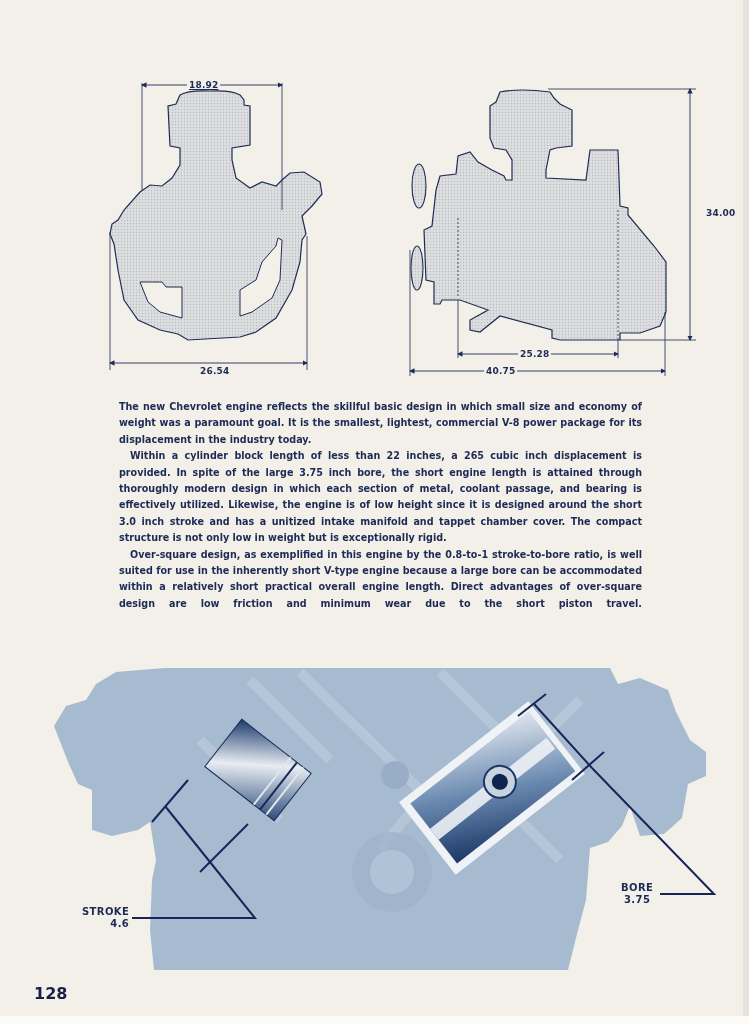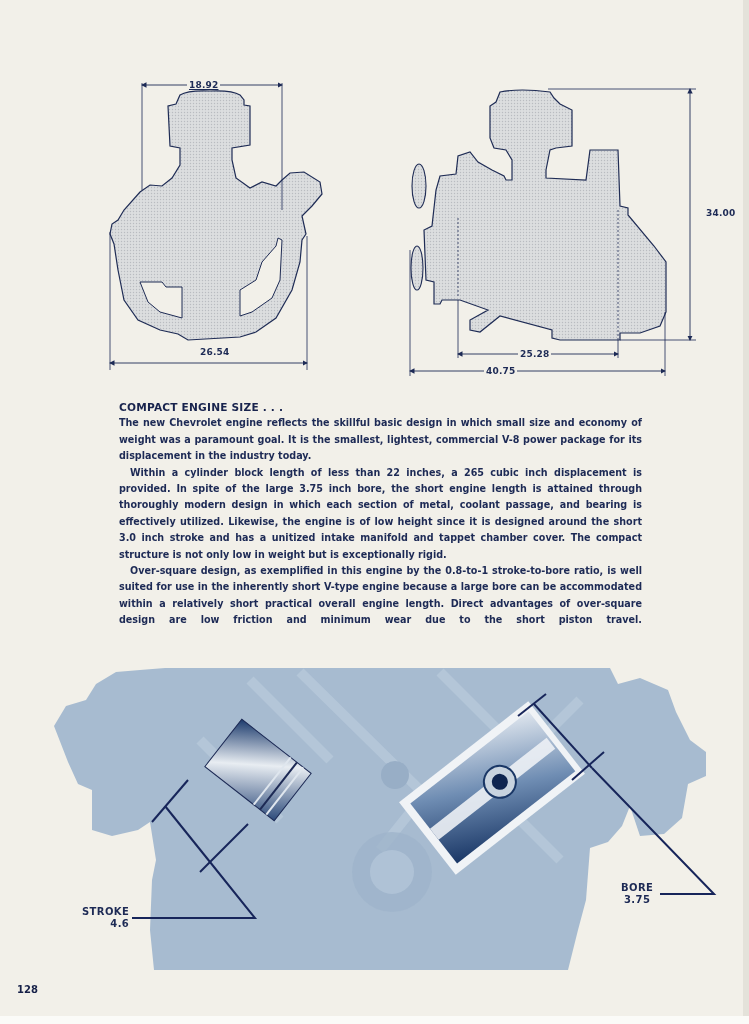--- a/index.html
+++ b/index.html
@@ -21,21 +21,21 @@
   }
 
   .text-block { position: absolute; left: 119px; top: 399px; width: 523px; font-size: 9.6px; line-height: 16.4px; font-weight: bold; color: #1d2a55; }
   .heading { font-size: 10.6px; font-weight: bold; letter-spacing: 0.2px; color: #18234d; }
   .para { text-align: justify; text-align-last: left; margin: 0; }
   .para.indent { text-indent: 11px; }
   .para.last-justify { text-align-last: justify; }
 
   .bottom-illus { position: absolute; left: 50px; top: 666px; width: 665px; height: 308px; }
   .callout { position: absolute; font-size: 10px; font-weight: bold; text-align: center; line-height: 12px; color: #1d2a55; letter-spacing: 0.4px; }
-  .page-number { position: absolute; left: 17px; top: 984px; font-size: 10px; font-weight: bold; color: #162048; text-align: center; }
+  .page-number { position: absolute; left: 34px; top: 984px; font-size: 16px; font-weight: bold; color: #162048; text-align: center; }
 </style>
 </head>
 <body>
 
 <div class="page">
   <div class="edge-right"></div>
   <div class="edge-bottom"></div>
 
   <svg width="749" height="400" style="left:0;top:0;">
     <defs>
@@ -54,21 +54,21 @@
     <path d="M140,282 L162,282 L166,287 L182,287 L182,318 L160,312 L148,302 Z" fill="#f2f0e9" stroke="#1f2c55" stroke-width="1"></path>
     <path d="M240,290 L256,280 L262,262 L276,246 L278,238 L282,240 L280,280 L272,298 L252,312 L240,316 Z" fill="#f2f0e9" stroke="#1f2c55" stroke-width="1"></path>
     <line x1="142" y1="83" x2="142" y2="190" stroke="#1d2a55" stroke-width="0.8"></line>
     <line x1="282" y1="83" x2="282" y2="210" stroke="#1d2a55" stroke-width="0.8"></line>
     <line x1="142" y1="85" x2="282" y2="85" stroke="#1d2a55" stroke-width="0.9" marker-start="url(#arrs)" marker-end="url(#arr)"></line>
     <line x1="110" y1="232" x2="110" y2="370" stroke="#1d2a55" stroke-width="0.8"></line>
     <line x1="307" y1="236" x2="307" y2="370" stroke="#1d2a55" stroke-width="0.8"></line>
     <line x1="110" y1="363" x2="307" y2="363" stroke="#1d2a55" stroke-width="0.9" marker-start="url(#arrs)" marker-end="url(#arr)"></line>
   </svg>
   <div class="dim-label" style="left:187px;top:80px;text-decoration:underline;">18.92</div>
-  <div class="dim-label" style="left:198px;top:347px;">26.54</div>
+  <div class="dim-label" style="left:198px;top:366px;">26.54</div>
 
   <svg width="749" height="400" style="left:0;top:0;">
     <ellipse cx="419" cy="186" rx="7" ry="22" fill="url(#dots)" stroke="#1f2c55" stroke-width="1.1"></ellipse>
     <ellipse cx="417" cy="268" rx="6" ry="22" fill="url(#dots)" stroke="#1f2c55" stroke-width="1.1"></ellipse>
     <path d="M500,92 Q520,88 550,92 L554,98 L560,104 L572,110 L572,146 L556,148 L550,150 L546,170 L546,178 L586,180 L590,150 L618,150 L620,206 L628,208 L628,215 L654,246 L666,262 L666,312 L660,326 L640,333 L620,333 L620,340 L560,340 L552,338 L552,330 L500,316 L480,332 L470,330 L470,320 L488,310 L460,300 L460,300 L442,300 L440,304 L434,304 L434,282 L426,280 L424,230 L432,226 L436,190 L440,176 L456,174 L458,156 L470,152 L478,162 L492,170 L504,176 L506,180 L512,180 L512,160 L506,150 L494,148 L490,138 L490,106 L496,102 Z" fill="url(#dots)" stroke="#1f2c55" stroke-width="1.2"></path>
     <line x1="458" y1="218" x2="458" y2="298" stroke="#1f2c55" stroke-width="0.8" stroke-dasharray="2,2"></line>
     <line x1="618" y1="210" x2="618" y2="340" stroke="#1f2c55" stroke-width="0.8" stroke-dasharray="2,2"></line>
     <line x1="548" y1="89" x2="696" y2="89" stroke="#1d2a55" stroke-width="0.8"></line>
     <line x1="620" y1="340" x2="696" y2="340" stroke="#1d2a55" stroke-width="0.8"></line>
     <line x1="690" y1="89" x2="690" y2="340" stroke="#1d2a55" stroke-width="0.9" marker-start="url(#arrs)" marker-end="url(#arr)"></line>
@@ -77,21 +77,20 @@
     <line x1="458" y1="354" x2="618" y2="354" stroke="#1d2a55" stroke-width="0.9" marker-start="url(#arrs)" marker-end="url(#arr)"></line>
     <line x1="410" y1="250" x2="410" y2="376" stroke="#1d2a55" stroke-width="0.8"></line>
     <line x1="665" y1="312" x2="665" y2="376" stroke="#1d2a55" stroke-width="0.8"></line>
     <line x1="410" y1="371" x2="665" y2="371" stroke="#1d2a55" stroke-width="0.9" marker-start="url(#arrs)" marker-end="url(#arr)"></line>
   </svg>
   <div class="dim-label" style="left:676px;top:208px;margin-left:28px;">34.00</div>
   <div class="dim-label" style="left:518px;top:349px;">25.28</div>
   <div class="dim-label" style="left:484px;top:366px;">40.75</div>
 
   <div class="text-block">
-    <div class="heading">COMPACT ENGINE SIZE . . .</div>
     <p class="para">The new Chevrolet engine reflects the skillful basic design in which small size and economy of weight was a paramount goal. It is the smallest, lightest, commercial V-8 power package for its displacement in the industry today.</p>
     <p class="para indent">Within a cylinder block length of less than 22 inches, a 265 cubic inch displacement is provided. In spite of the large 3.75 inch bore, the short engine length is attained through thoroughly modern design in which each section of metal, coolant passage, and bearing is effectively utilized. Likewise, the engine is of low height since it is designed around the short 3.0 inch stroke and has a unitized intake manifold and tappet chamber cover. The compact structure is not only low in weight but is exceptionally rigid.</p>
     <p class="para indent last-justify">Over-square design, as exemplified in this engine by the 0.8-to-1 stroke-to-bore ratio, is well suited for use in the inherently short V-type engine because a large bore can be accommodated within a relatively short practical overall engine length. Direct advantages of over-square design are low friction and minimum wear due to the short piston travel.</p>
   </div>
 
   <svg class="bottom-illus" width="665" height="308" viewBox="50 666 665 308" style="left:50px;top:666px;">
     <defs>
       <linearGradient id="pistonL" x1="0" y1="0" x2="1" y2="1">
         <stop offset="0" stop-color="#1b3a6c"></stop>
         <stop offset="0.45" stop-color="#e8edf2"></stop>

